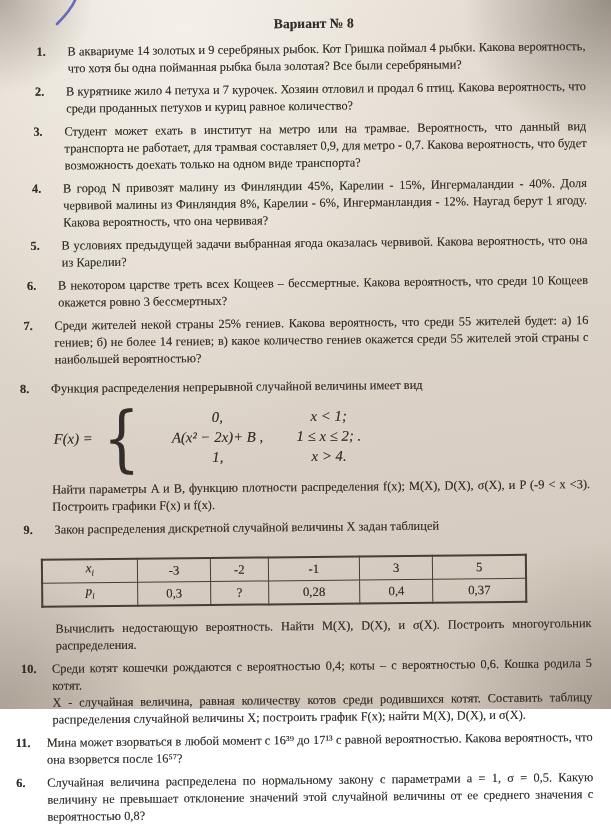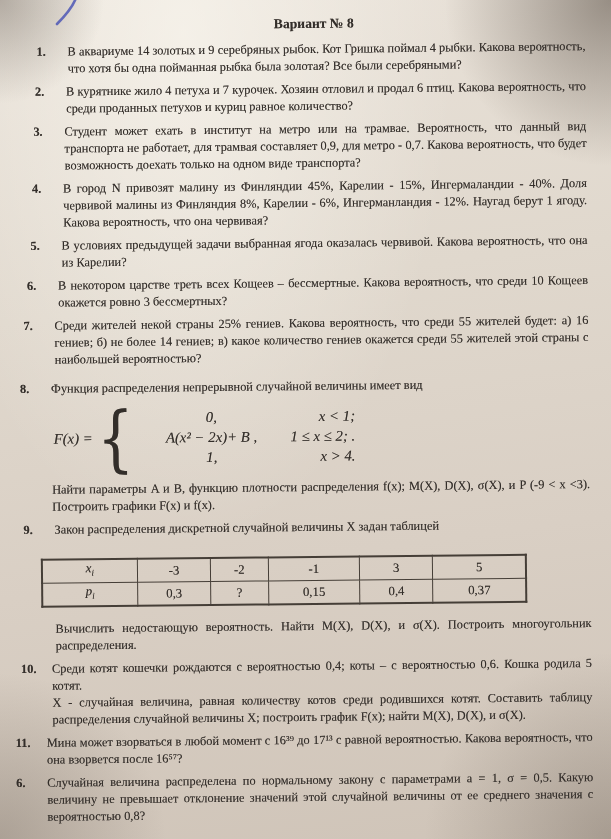--- a/index.html
+++ b/index.html
@@ -1,18 +1,18 @@
 <!DOCTYPE html>
 <html><head>
 <meta charset="utf-8">
 <style>
   html,body{margin:0;padding:0;}
   body{width:611px;height:839px;overflow:hidden;}
   .page{
-    position:relative;width:611px;height:839px;
+    position:relative;width:611px;height:709px;
     font-family:"Liberation Serif","DejaVu Serif",serif;
     color:#332e2a;
     background:
       radial-gradient(circle at 100% 0%, rgba(73,62,52,.50), rgba(73,62,52,0) 16%),
       radial-gradient(circle at 0% 0%, rgba(73,62,52,.35), rgba(73,62,52,0) 10%),
       radial-gradient(circle at 0% 100%, rgba(73,62,52,.28), rgba(73,62,52,0) 16%),
       radial-gradient(circle at 100% 100%, rgba(73,62,52,.30), rgba(73,62,52,0) 18%),
       radial-gradient(ellipse at 30% 4%, rgba(255,253,246,.55), rgba(255,253,246,0) 45%),
       linear-gradient(172deg,#e9e2d9 0%,#e0d8cd 35%,#d9cfc4 65%,#cfc4b8 100%);
   }
@@ -43,29 +43,29 @@
   .problem:nth-of-type(9){margin-left:8px;margin-top:12px;}
   .problem:nth-of-type(10){margin-left:10px;}
   .problem:nth-of-type(11){margin-left:6px;}
   .problem:nth-of-type(12){margin-left:0;}
   
   .formula{
     display:flex;align-items:center;
     margin:5px 0 7px 2px;
     font-style:italic;font-size:14.8px;
   }
-  .formula .lhs{white-space:nowrap;}
+  .formula .lhs{margin-right:6px;white-space:nowrap;}
   .formula .brace{
     font-family:"DejaVu Serif",serif;font-style:normal;
     font-size:72px;line-height:1;font-weight:400;
     transform:scaleX(.8);margin-right:2px;
   }
   .cases{display:grid;grid-template-columns:150px auto;row-gap:3px;align-items:center;}
   .case-val{text-align:center;padding-right:8px;white-space:nowrap;}
-  .case-cond{text-align:right;white-space:nowrap;}
+  .case-cond{text-align:center;white-space:nowrap;}
   .note{margin-top:6px;}
   
   table.dist{
     border-collapse:collapse;
     margin:20px 0 13px -14px;
     width:486px;
     font-size:12.8px;
   }
   table.dist td{
     border:1.4px solid #453e37;
@@ -162,21 +162,21 @@
             <td>-3</td>
             <td>-2</td>
             <td>-1</td>
             <td>3</td>
             <td>5</td>
           </tr>
           <tr>
             <td class="hdr"><span>p</span><sub>i</sub></td>
             <td>0,3</td>
             <td>?</td>
-            <td>0,15</td>
+            <td>0,28</td>
             <td>0,4</td>
             <td>0,37</td>
           </tr>
         </tbody>
           </table>
         <p class="note">Вычислить недостающую вероятность. Найти M(X), D(X), и σ(X). Построить многоугольник распределения.</p>
       </div>
     </div>
 
     <div class="problem">

